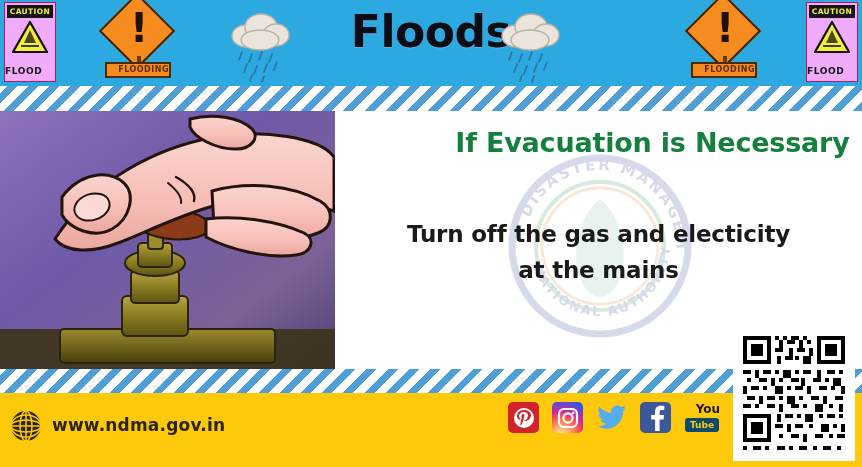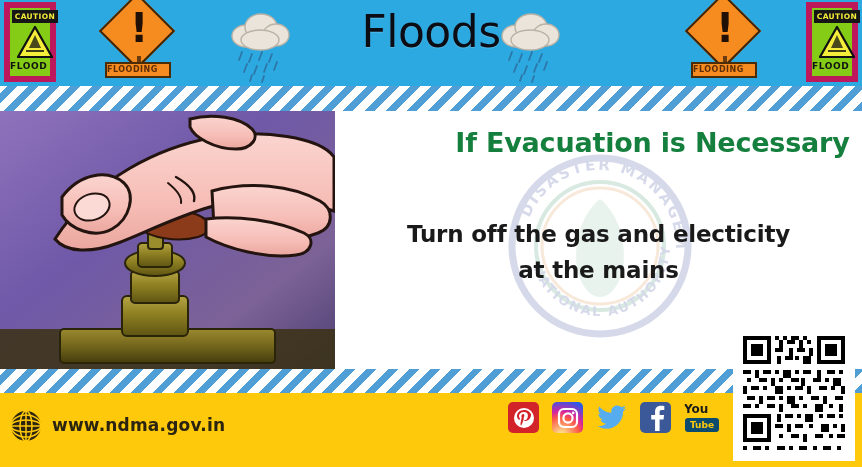--- a/index.html
+++ b/index.html
@@ -18,33 +18,33 @@
   
   .header{
     position:absolute;left:0;top:0;width:862px;height:86px;
     background:#2BA9E0;
     overflow:hidden;
   }
   .header-title{
     position:absolute;left:0;top:6px;width:862px;
     text-align:center;
     font-size:44px;
-    font-weight:normal;
+    font-weight:bold;
     color:#0c0c14;
     letter-spacing:-0.5px;
     font-family:"DejaVu Sans", sans-serif;
     text-shadow:0 1px 0 rgba(255,255,255,0.18);
   }
 
   
   .caution-sign{
     position:absolute;top:2px;
     width:52px;height:80px;
-    background:#84cc16;
-    border:6px solid #be185d;
+    background:#f0abfc;
+    border:1px solid #be185d;
     box-sizing:border-box;
   }
   .caution-sign.left{left:4px;}
   .caution-sign.right{left:806px;}
   .caution-bar{
     position:absolute;left:2px;top:2px;width:46px;height:13px;
     background:#161616;
     color:#F4ED3A;
     font-size:7.5px;font-weight:bold;
     letter-spacing:0.4px;
@@ -82,21 +82,21 @@
     font-family:"DejaVu Sans", sans-serif;
   }
   .flood-plaque{
     position:absolute;left:9px;top:60px;
     width:66px;height:16px;
     background:#F68B1F;
     border:2px solid #4a2c09;
     box-sizing:border-box;
     color:#5c2d06;
     font-size:8px;font-weight:bold;letter-spacing:0.5px;
-    text-align:left;line-height:12px;
+    text-align:right;line-height:12px;
     font-family:"DejaVu Sans", sans-serif;
   }
   .flood-post{
     position:absolute;left:41px;top:54px;width:4px;height:8px;background:#6b3c10;
   }
 
   
   .rain{position:absolute;top:2px;width:80px;height:82px;}
   .rain.one{left:220px;}
   .rain.two{left:490px;}
@@ -179,21 +179,21 @@
   .soc.tw{left:91px;background:transparent;}
   .soc.fb{left:135px;background:#3B5998;}
   .soc.yt{left:179px;background:transparent;width:36px;}
   .soc-glyph{
     position:absolute;left:0;top:0;width:100%;height:100%;
     display:flex;align-items:center;justify-content:center;
     color:#ffffff;font-weight:bold;
     font-family:"DejaVu Sans", sans-serif;
   }
   .yt-word{
-    position:absolute;left:0;top:1px;width:36px;text-align:left;
+    position:absolute;left:0;top:1px;width:36px;text-align:right;
     color:#1b1b1b;font-size:12px;font-weight:bold;line-height:13px;
     font-family:"DejaVu Sans", sans-serif;
   }
   .yt-badge{
     position:absolute;left:1px;top:16px;width:34px;height:14px;
     background:#0c4a6e;border-radius:3px;
     color:#FFC90B;font-size:9px;font-weight:bold;
     text-align:center;line-height:14px;
     font-family:"DejaVu Sans", sans-serif;
   }

